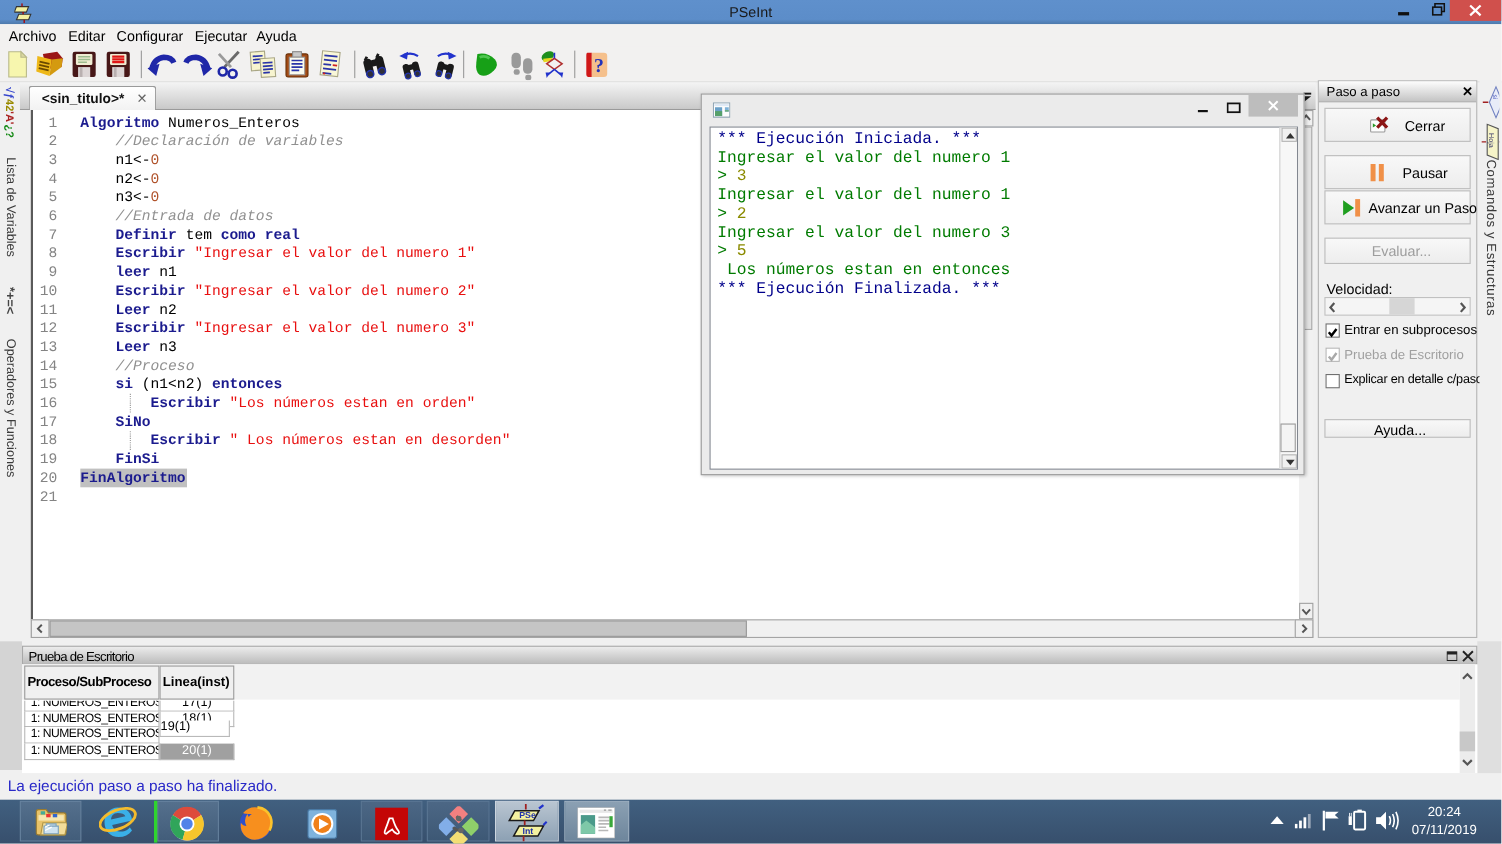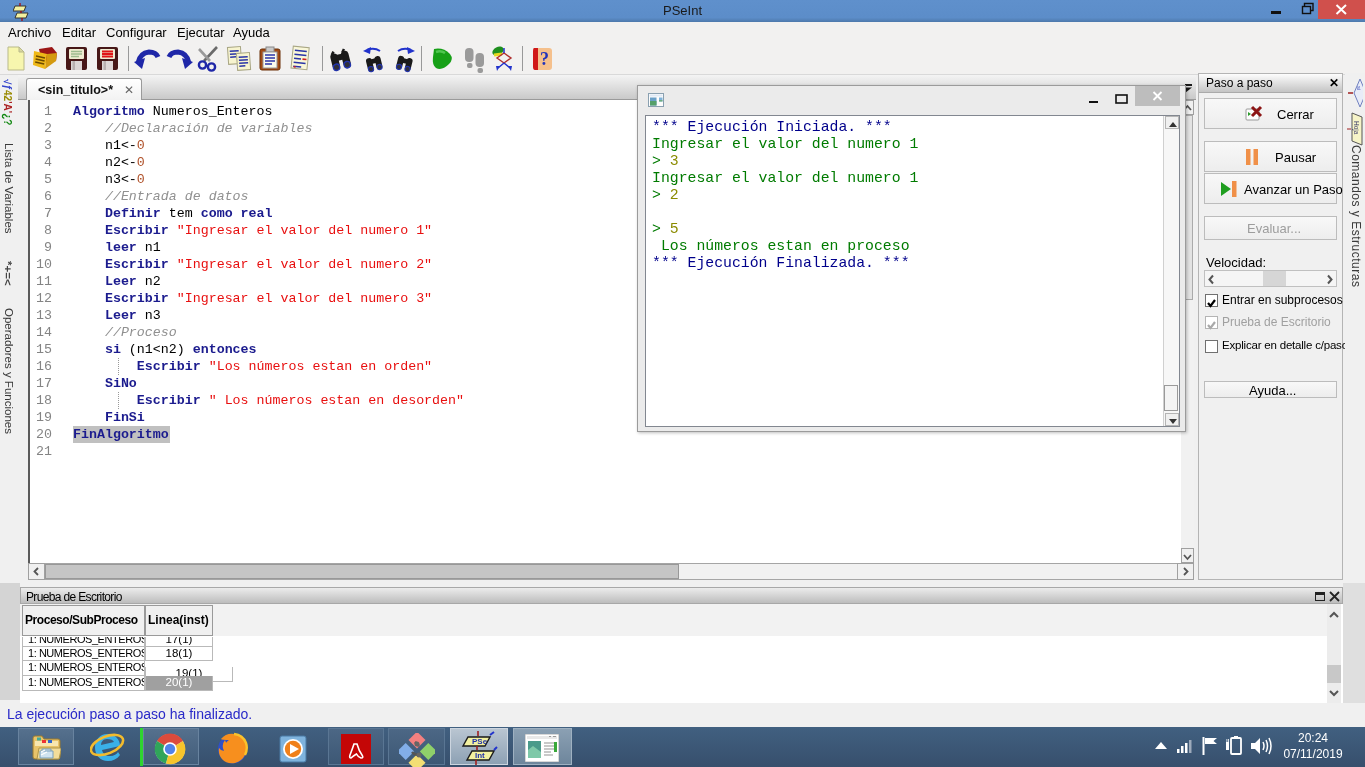--- a/index.html
+++ b/index.html
@@ -446,21 +446,21 @@
       </div>
 <div style="position:absolute;left:2px;top:42.5px;width:123px;height:14.5px;border:1px solid #b9b9b9;border-top:none;overflow:hidden;background:#fff">
         <div class="prow" style="left:5px;top:0px;font-size:11px;letter-spacing:-0.45px">1: NUMEROS_ENTEROS</div>
       </div>
 <div style="position:absolute;left:125px;top:42.5px;width:68px;height:14.5px;border:1px solid #b9b9b9;border-top:none;overflow:hidden;background:#fff;text-align:center">
         <div class="prow" style="left:0;right:0;top:0px;font-size:11.5px;color:#000">18(1)</div>
       </div>
 <div style="position:absolute;left:2px;top:57px;width:123px;height:14.5px;border:1px solid #b9b9b9;border-top:none;overflow:hidden;background:#fff">
         <div class="prow" style="left:5px;top:0px;font-size:11px;letter-spacing:-0.45px">1: NUMEROS_ENTEROS</div>
       </div>
-<div style="position:absolute;left:125px;top:63px;width:88px;height:14.5px;border:1px solid #b9b9b9;border-top:none;overflow:hidden;background:#fff;text-align:center">
+<div style="position:absolute;left:125px;top:51px;width:64px;height:14.5px;border:1px solid #b9b9b9;border-top:none;overflow:hidden;background:#fff;">
         <div class="prow" style="left:0;right:0;top:0px;font-size:11.5px;color:#000">19(1)</div>
       </div>
 <div style="position:absolute;left:2px;top:71.5px;width:123px;height:15px;border:1px solid #b9b9b9;border-top:none;overflow:hidden;background:#fff">
         <div class="prow" style="left:5px;top:0px;font-size:11px;letter-spacing:-0.45px">1: NUMEROS_ENTEROS</div>
       </div>
 <div style="position:absolute;left:125px;top:71.5px;width:68px;height:15px;border:1px solid #b9b9b9;border-top:none;overflow:hidden;background:#a0a0a0;text-align:center">
         <div class="prow" style="left:0;right:0;top:0px;font-size:11.5px;color:#fff">20(1)</div>
       </div>
     </div>
 <div style="position:absolute;left:1307px;top:0;width:14px;height:99px;background:#ececec">
@@ -495,22 +495,23 @@
       </svg></div>
 <div id="cclose"><svg width="45" height="20">
         <path d="M18.5 6 L26.5 14 M26.5 6 L18.5 14" stroke="#fff" stroke-width="1.8"></path>
       </svg></div>
 <div id="cbody">
 <div class="co cb" style="top:3px">*** Ejecución Iniciada. ***</div>
 <div class="co cg" style="top:20px">Ingresar el valor del numero 1</div>
 <div class="co" style="top:37px"><span class="cg">&gt;</span> <span class="cy">3</span></div>
 <div class="co cg" style="top:54px">Ingresar el valor del numero 1</div>
 <div class="co" style="top:71px"><span class="cg">&gt;</span> <span class="cy">2</span></div>
+<div class="co cg" style="top:88px">Ingresar el valor del numero 3</div>
 <div class="co" style="top:105px"><span class="cg">&gt;</span> <span class="cy">5</span></div>
-<div class="co cg" style="top:122px"> Los números estan en proceso</div>
+<div class="co cg" style="top:122px"> Los números estan en entonces</div>
 <div class="co cb" style="top:139px">*** Ejecución Finalizada. ***</div>
 <div id="cscroll">
 <div class="csbtn" style="top:0"><svg width="14" height="13">
             <path d="M7 4 L11 9 L3 9 Z" fill="#333"></path>
           </svg></div>
 <div class="csbtn" style="bottom:0"><svg width="14" height="13">
             <path d="M7 9 L11 4 L3 4 Z" fill="#333"></path>
           </svg></div>
 <div id="csthumb"></div>
 </div>

